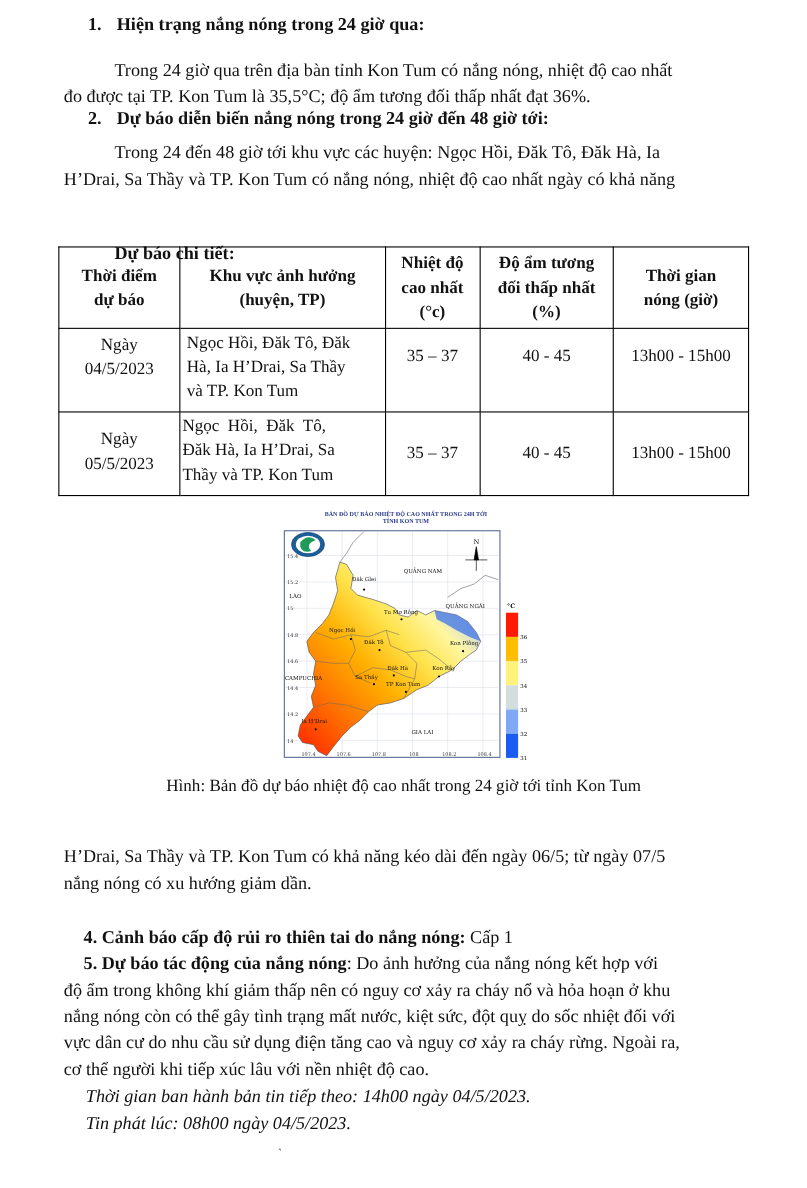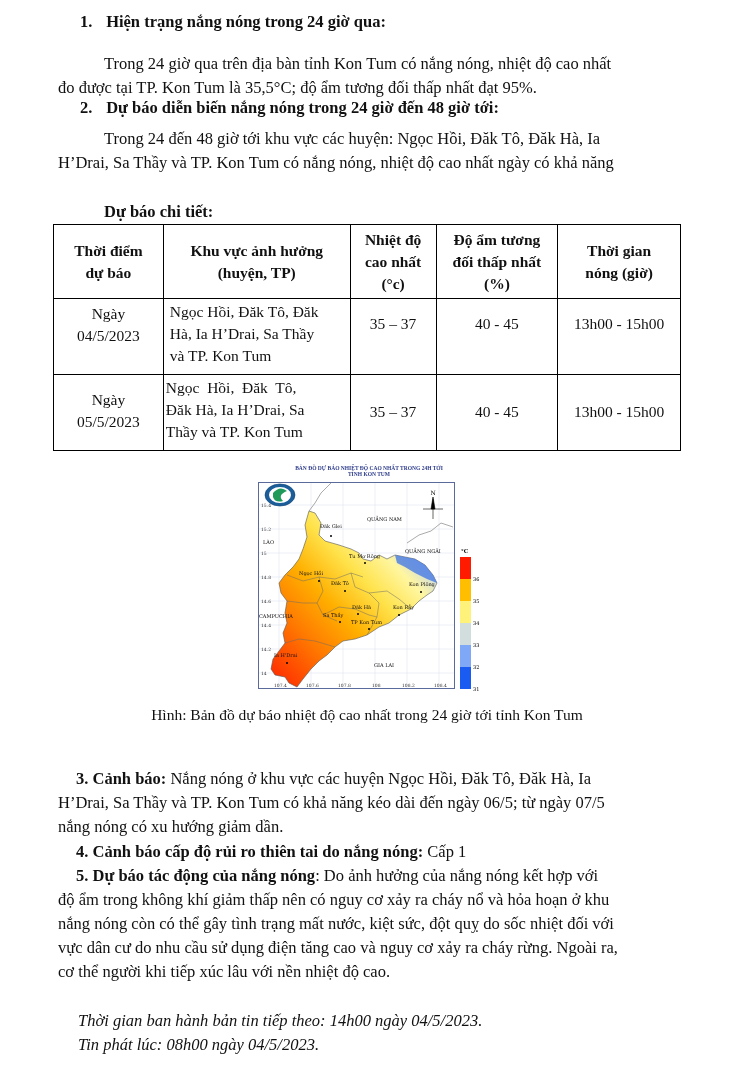--- a/index.html
+++ b/index.html
@@ -19,47 +19,47 @@
   table.fc th { font-weight: bold; height: 74px; padding: 0 4px; }
   table.fc td { height: 76px; vertical-align: top; padding-top: 2px; }
   table.fc td.area { text-align: left; padding-left: 6px; padding-right: 4px; }
   table.fc td.mid { vertical-align: top; padding-top: 14px; }
   table.fc td.date { padding-top: 4px; }
 
   .map-wrap { position: absolute; left: 254px; top: 465px; width: 230px; height: 230px; }
   .map-title { position: absolute; left: 0; top: 0; width: 230px; text-align: center; font-size: 5.5px; line-height: 6px; color: #2b3a8a; font-weight: bold; }
   .map-frame { position: absolute; left: 4px; top: 17px; width: 197px; height: 207px; border: 1px solid #5a6a9a; background: #ffffff; overflow: hidden; }
   .caption { position: absolute; left: 0; top: 703px; width: 734px; text-align: center; font-size: 15.5px; }
-  .italic { font-style: italic; margin-top: 24px; }
+  .italic { font-style: italic; }
   .tiny { font-family: "DejaVu Serif", serif; font-size: 4.5px; fill: #333; }
   .lbl { font-family: "DejaVu Serif", serif; font-size: 5px; fill: #111; }
 </style>
 </head>
 <body>
 
 <div class="page">
 
   <div class="heading" style="top:10px;">
     <span class="num">1.</span>
     <span>Hiện trạng nắng nóng trong 24 giờ qua:</span>
   </div>
   <div class="para" style="top:40px;margin-top:12px;">
     <span class="line"><span class="indent"></span><span>Trong 24 giờ qua trên địa bàn tỉnh Kon Tum có nắng nóng, nhiệt độ cao nhất</span></span>
-    <span class="line"><span>đo được tại TP. Kon Tum là 35,5°C; độ ẩm tương đối thấp nhất đạt 95%.</span></span>
+    <span class="line"><span>đo được tại TP. Kon Tum là 35,5°C; độ ẩm tương đối thấp nhất đạt 36%.</span></span>
   </div>
 
   <div class="heading" style="top:96px;">
     <span class="num">2.</span>
     <span>Dự báo diễn biến nắng nóng trong 24 giờ đến 48 giờ tới:</span>
   </div>
   <div class="para" style="top:127px;">
     <span class="line"><span class="indent"></span><span>Trong 24 đến 48 giờ tới khu vực các huyện: Ngọc Hồi, Đăk Tô, Đăk Hà, Ia</span></span>
     <span class="line"><span>H’Drai, Sa Thầy và TP. Kon Tum có nắng nóng, nhiệt độ cao nhất ngày có khả năng</span></span>
   </div>
-  <div class="heading" style="top:200px; left:104px;">Dự báo chi tiết:</div>
+  <div class="heading" style="top:218px; left:104px;">Dự báo chi tiết:</div>
 
   <table class="fc">
     <colgroup>
       <col style="width:110px">
         <col style="width:187px">
         <col style="width:86px">
         <col style="width:122px">
         <col style="width:123px">
     </colgroup>
     <thead>
@@ -223,21 +223,20 @@
           <text x="15" y="100" font-size="5" font-family="DejaVu Serif, serif">33</text>
           <text x="15" y="122" font-size="5" font-family="DejaVu Serif, serif">32</text>
           <text x="15" y="144" font-size="5" font-family="DejaVu Serif, serif">31</text>
         </g>
     </svg>
   </div>
 
   <div class="caption">Hình: Bản đồ dự báo nhiệt độ cao nhất trong 24 giờ tới tỉnh Kon Tum</div>
 
   <div class="para" style="top:767px;">
-    <span class="line"><span style="display:inline-block;width:18px;"></span><span class="bold">3.</span>&nbsp;<span class="bold">Cảnh báo:</span><span> Nắng nóng ở khu vực các huyện Ngọc Hồi, Đăk Tô, Đăk Hà, Ia</span></span>
     <span class="line"><span>H’Drai, Sa Thầy và TP. Kon Tum có khả năng kéo dài đến ngày 06/5; từ ngày 07/5</span></span>
     <span class="line"><span>nắng nóng có xu hướng giảm dần.</span></span>
   </div>
 
   <div class="para" style="top:840px;">
     <span class="line"><span style="display:inline-block;width:18px;"></span><span class="bold">4.</span>&nbsp;<span class="bold">Cảnh báo cấp độ rủi ro thiên tai do nắng nóng:</span><span> Cấp 1</span></span>
   </div>
 
   <div class="para" style="top:864px;">
     <span class="line"><span style="display:inline-block;width:18px;"></span><span class="bold">5.</span>&nbsp;<span class="bold">Dự báo tác động của nắng nóng</span><span>: Do ảnh hưởng của nắng nóng kết hợp với</span></span>

